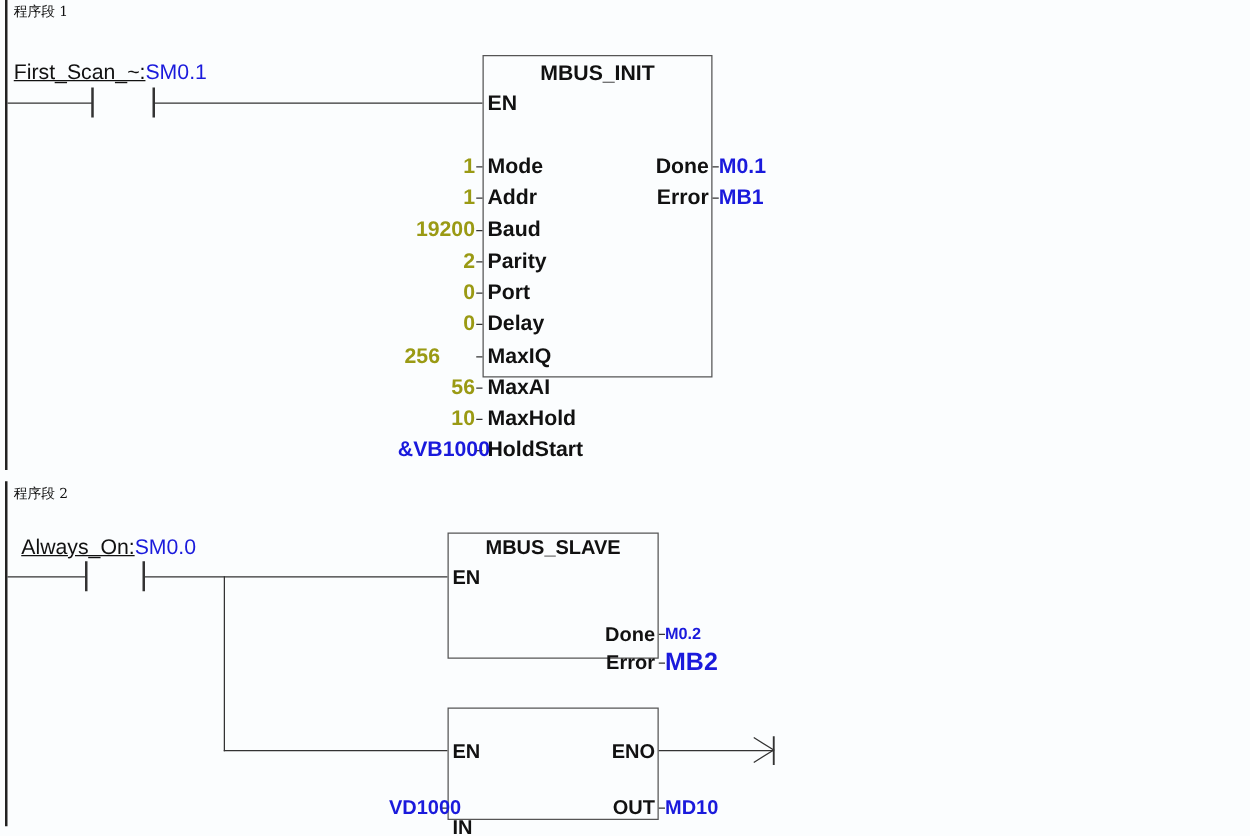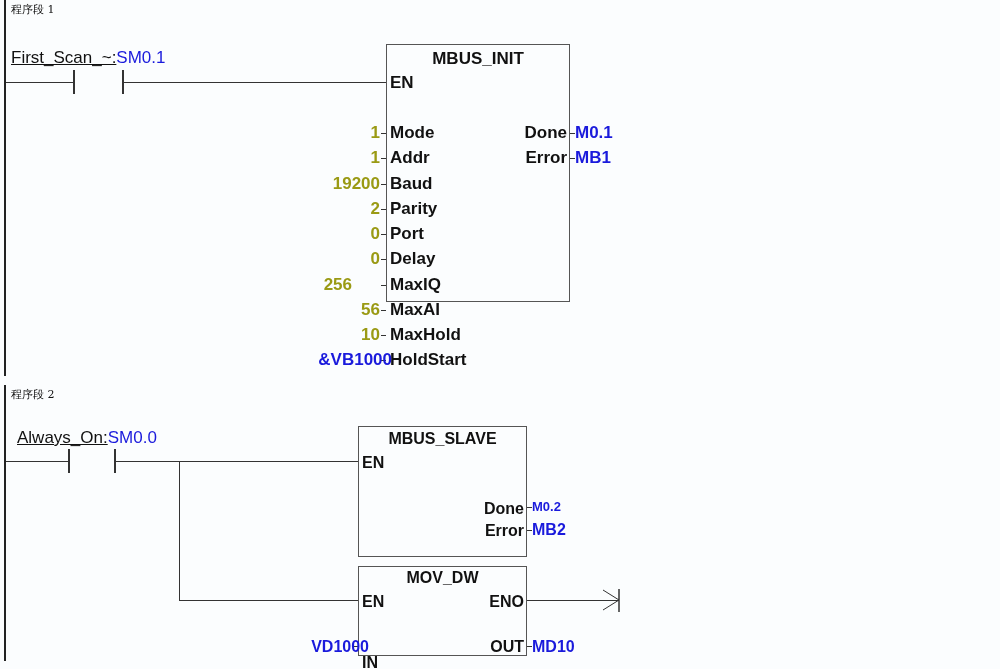--- a/index.html
+++ b/index.html
@@ -88,33 +88,32 @@
 <div class="label" style="left:17px;top:428px;">
   <span class="sym">Always_On:</span><span class="addr">SM0.0</span>
 </div>
 <div class="wire-h" style="left:6px;top:461px;width:62px;"></div>
 <div class="contact-bar" style="left:68px;top:449px;height:24px;"></div>
 <div class="contact-bar" style="left:114px;top:449px;height:24px;"></div>
 <div class="wire-h" style="left:115px;top:461px;width:244px;"></div>
 <div class="wire-v" style="left:179px;top:461px;height:140px;"></div>
 <div class="wire-h" style="left:179px;top:600px;width:180px;"></div>
 
-<div class="box" style="left:358px;top:426px;width:169px;height:131px;">
+<div class="box" style="left:358px;top:426px;width:169px;height:101px;">
   <div class="box-title" style="top:3px;font-size:16px;">MBUS_SLAVE</div>
   <div class="pin" style="left:3px;top:26px;font-size:16px;">EN</div>
   <div class="pin pin-r" style="right:2px;top:72px;font-size:16px;">Done</div>
   <div class="pin pin-r" style="right:2px;top:94px;font-size:16px;">Error</div>
 </div>
 <div class="tick" style="left:527px;top:507px;"></div>
 <div class="tick" style="left:527px;top:530px;"></div>
 <div class="param addr" style="left:532px;top:497px;text-align:left;font-size:13px;">M0.2</div>
-<div class="param addr" style="left:532px;top:520px;text-align:left;font-size:16px;">MB2</div>
+<div class="param addr" style="left:532px;top:520px;text-align:left;font-size:20px;">MB2</div>
 
 <div class="box" style="left:358px;top:566px;width:169px;height:90px;">
-  <div class="box-title" style="top:2px;font-size:16px;">MOV_DW</div>
   <div class="pin" style="left:3px;top:25px;font-size:16px;">EN</div>
   <div class="pin pin-r" style="right:2px;top:25px;font-size:16px;">ENO</div>
   <div class="pin" style="left:3px;top:70px;font-size:16px;margin-top:16px;">IN</div>
   <div class="pin pin-r" style="right:2px;top:70px;font-size:16px;">OUT</div>
 </div>
 <div class="wire-h" style="left:527px;top:600px;width:92px;"></div>
 <svg class="coil-end" style="left:600px;top:588px;" width="24" height="26">
   <polyline points="3,2 19,12 3,22" fill="none" stroke="#333" stroke-width="1"></polyline>
   <line x1="19" y1="1" x2="19" y2="24" stroke="#333" stroke-width="1.5"></line>
 </svg>

